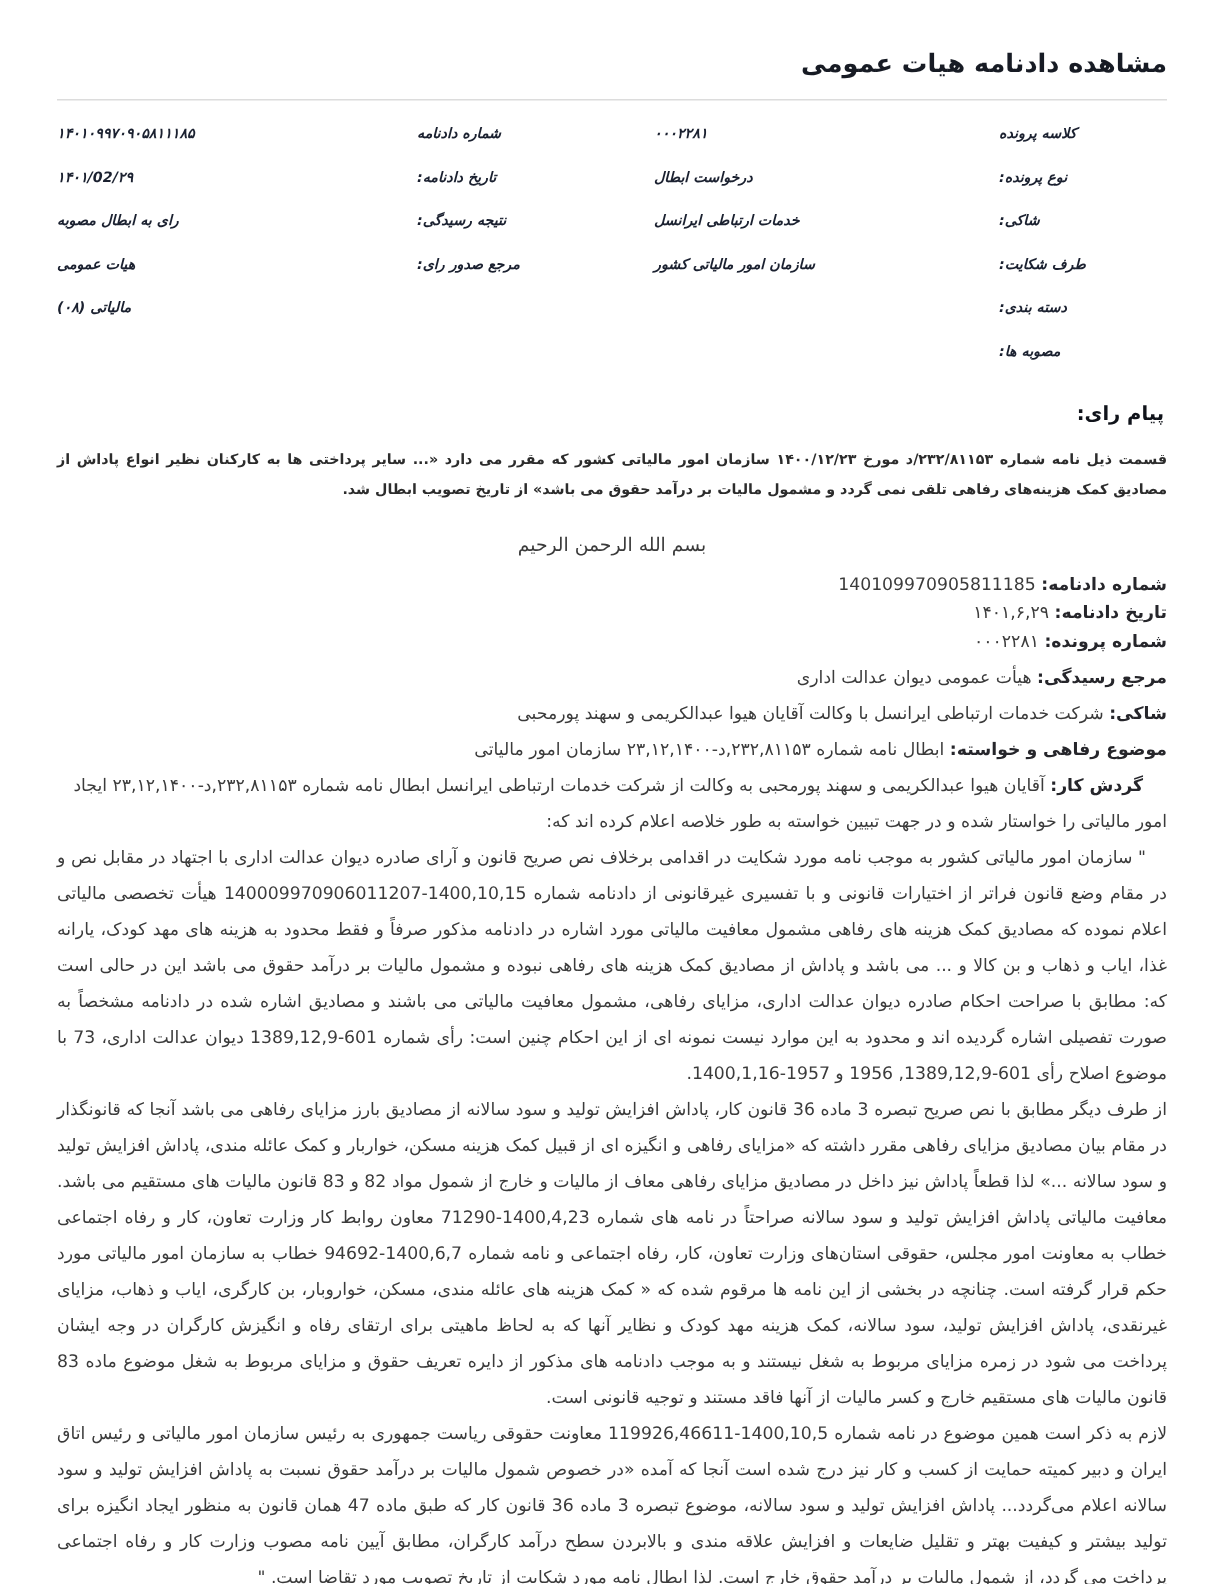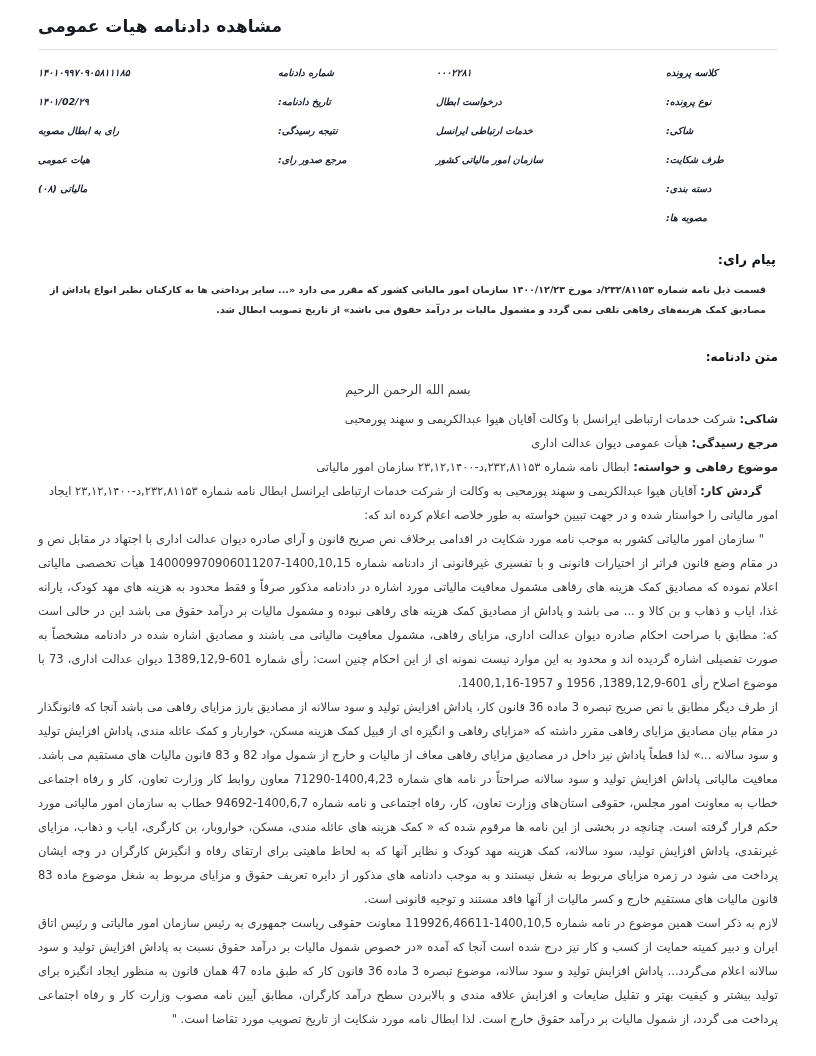--- a/index.html
+++ b/index.html
@@ -5,38 +5,38 @@
   html,body{margin:0;padding:0;background:#ffffff;}
   body{
     width:816px;height:1056px;overflow:hidden;
     font-family:"DejaVu Sans",sans-serif;
     direction:rtl;color:#2b2b2b;
   }
   .page{box-sizing:border-box;width:816px;height:1056px;padding:12px 38px 0;overflow:hidden;}
 
   .doc-title{
     font-size:17px;font-weight:bold;color:#171b24;
-    text-align:left;margin:4px 0 13px;
+    text-align:right;margin:21px 0 13px;
   }
   .rule{border:none;border-top:1px solid #dcdcdc;margin:0 0 16px;}
 
   
   .meta-grid{
     display:grid;
     grid-template-columns:112px 230px 158px 1fr;
     row-gap:16px;
     font-size:9.5px;font-weight:bold;color:#1b2130;line-height:13px;
   }
   .meta-grid .cell{text-align:left;font-style:italic;}
   .approvals-value{grid-column:2 / span 3;max-width:352px;line-height:16px;}
 
   
   .vm-heading{font-size:13px;font-weight:bold;color:#10131a;margin:28px 2px 0;text-align:right;}
   .vm-body{
-    margin:13px 12px 0;font-size:9.5px;font-weight:bold;color:#2c2c2c;
+    margin:13px 0 0;font-size:9.5px;font-weight:bold;color:#2c2c2c;
     line-height:20px;text-align:justify;
   }
 
   
   .vt-heading{font-size:12px;font-weight:bold;color:#10131a;margin:30px 0 0;text-align:right;}
   .vt-body{font-size:11.5px;color:#3b3b3b;}
   .bismillah{text-align:center;margin:18px 0 10px;font-size:12.5px;color:#3b3b3b;}
   .vt-fields{margin:0 0 2px;}
   .vt-fields .field{line-height:19px;text-align:right;}
   .vt-fields .f-label{font-weight:bold;color:#26262b;}
@@ -78,34 +78,47 @@
 
     <div class="cell">دسته بندی:</div>
     <div class="cell" style="grid-column:2 / span 3;">مالیاتی (۰۸)</div>
 
     <div class="cell">مصوبه ها:</div>
   </div>
 
   <h2 class="vm-heading">پیام رای:</h2>
   <p class="vm-body">قسمت ذیل نامه شماره ۲۳۲/۸۱۱۵۳/د مورخ ۱۴۰۰/۱۲/۲۳ سازمان امور مالیاتی کشور که مقرر می دارد «... سایر پرداختی ها به کارکنان نظیر انواع پاداش از مصادیق کمک هزینه‌های رفاهی تلقی نمی گردد و مشمول مالیات بر درآمد حقوق می باشد» از تاریخ تصویب ابطال شد.</p>
 
-  <h2 class="vt-heading">متن دادنامه:</h2>
 
   <div class="vt-body">
     <p class="bismillah">بسم الله الرحمن الرحیم</p>
 
+    <div class="vt-fields">
+      <div class="field">
+        <span class="f-label">شماره دادنامه:</span>
+        <span>140109970905811185</span>
+      </div>
+      <div class="field">
+        <span class="f-label">تاریخ دادنامه:</span>
+        <span>۱۴۰۱,۶,۲۹</span>
+      </div>
+      <div class="field">
+        <span class="f-label">شماره پرونده:</span>
+        <span>۰۰۰۲۲۸۱</span>
+      </div>
+    </div>
 
     <div class="leads">
       <p class="lead">
+        <span class="l-label">مرجع رسیدگی:</span>
+        <span>هیأت عمومی دیوان عدالت اداری</span>
+      </p>
+      <p class="lead">
         <span class="l-label">شاکی:</span>
         <span>شرکت خدمات ارتباطی ایرانسل با وکالت آقایان هیوا عبدالکریمی و سهند پورمحبی</span>
-      </p>
-      <p class="lead">
-        <span class="l-label">مرجع رسیدگی:</span>
-        <span>هیأت عمومی دیوان عدالت اداری</span>
       </p>
       <p class="lead">
         <span class="l-label">موضوع رفاهی و خواسته:</span>
         <span>ابطال نامه شماره ۲۳۲,۸۱۱۵۳,د-۲۳,۱۲,۱۴۰۰ سازمان امور مالیاتی</span>
       </p>
       <p class="lead lead-indent">
         <span class="l-label">گردش کار:</span>
         <span>آقایان هیوا عبدالکریمی و سهند پورمحبی به وکالت از شرکت خدمات ارتباطی ایرانسل ابطال نامه شماره ۲۳۲,۸۱۱۵۳,د-۲۳,۱۲,۱۴۰۰ ایجاد امور مالیاتی را خواستار شده و در جهت تبیین خواسته به طور خلاصه اعلام کرده اند که:</span>
       </p>
     </div>

